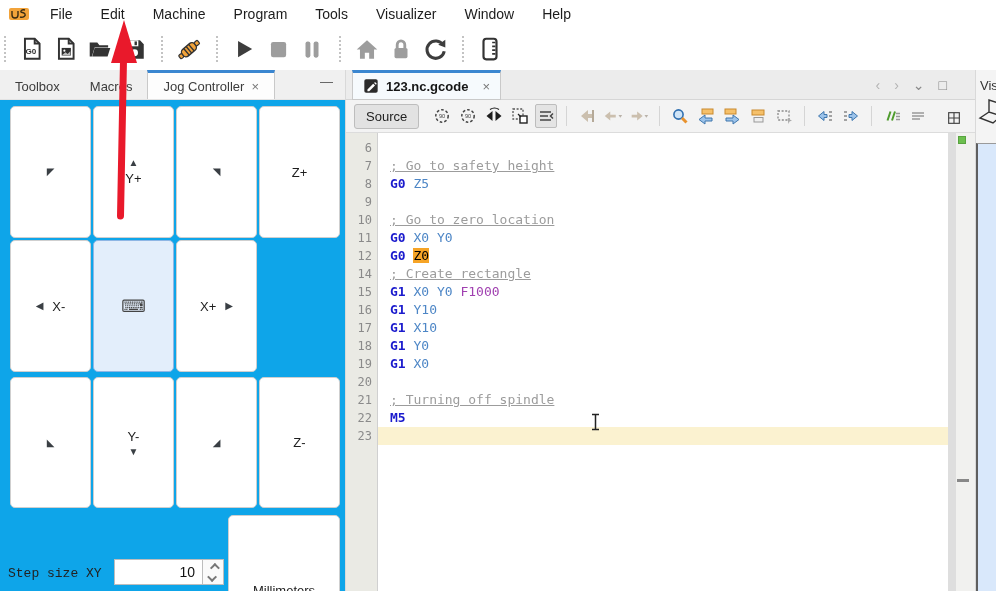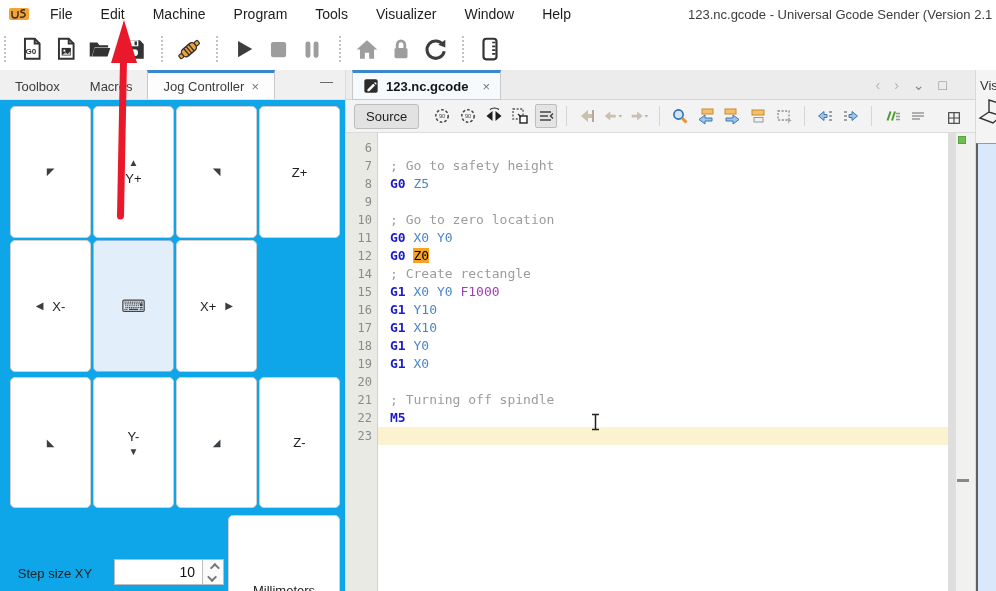--- a/index.html
+++ b/index.html
@@ -41,22 +41,22 @@
   .lp-min { position:absolute; right:12px; top:4px; color:#555; font-size:13px; }
 
   .jog-btn { position:absolute; background:#fff; border:1px solid #cfcfcf; border-radius:5px;
              display:flex; align-items:center; justify-content:center; flex-direction:column;
              font-size:13px; color:#1e1e1e; gap:3px; }
   .jog-btn .arrow { font-size:10px; color:#3a3f44; line-height:1; }
   .jog-row { flex-direction:row; gap:9px; }
   .jog-kb { background:var(--kb_bg); border:1px solid #8fb6e4; }
   .kb-glyph { font-size:17px; color:#444; }
 
-  .step-label { position:absolute; left:0; width:110px; top:496px; text-align:center;
-                font-size:13px; color:#222; }
+  .step-label { position:absolute; left:8px; width:110px; top:496px; text-align:left;
+                font-size:13px; color:#222;font-family:Liberation Mono, monospace; }
   .step-input { position:absolute; left:114px; top:489px; width:89px; height:26px;
                 border:1px solid #bdbdbd; background:#fff; font-size:14px; color:#111;
                 text-align:right; padding-right:7px; font-family:"Liberation Sans",sans-serif; }
   .spinner { position:absolute; left:203px; top:489px; width:21px; height:26px;
              border:1px solid #bdbdbd; border-left:none; background:#fafafa;
              display:flex; flex-direction:column; }
   .spin-btn { flex:1; display:flex; align-items:center; justify-content:center; }
   .chev { width:7px; height:7px; border:solid #777; border-width:2px 2px 0 0; }
   .chev.up { transform:rotate(-45deg) translateY(2px); }
   .chev.dn { transform:rotate(135deg) translateY(2px); }
@@ -92,21 +92,21 @@
                 border-right:1px solid #d0d0d0; }
   .code-lines { position:absolute; left:0; top:6px; width:602px; }
   .code-line { display:flex; height:18px; font-family:"DejaVu Sans Mono", monospace; font-size:13px; }
   .code-line .ln { width:32px; text-align:right; padding-right:6px; color:#8a8a8a;
                    font-size:12px; line-height:18px; flex:none; }
   .code-line .code { flex:1; padding-left:12px; line-height:18px; white-space:pre; }
   .code-line.current .code { background:var(--currentline); }
   .tok-cmd { color:var(--cmd); font-weight:bold; }
   .tok-param { color:var(--param); }
   .tok-feed { color:var(--feed); }
-  .tok-comment { color:var(--comment); }
+  .tok-comment { color:var(--comment);text-decoration:underline; }
   .tok-mark { background:var(--markbg); color:#000000; }
 
   .stripe-a { position:absolute; left:602px; top:0; bottom:0; width:8px; background:#dedede; }
   .stripe-b { position:absolute; left:610px; top:0; bottom:0; width:19px; background:#f1f1ef; }
   .ok-indicator { position:absolute; left:612px; top:3px; width:8px; height:8px;
                   background:var(--indicator); border:1px solid #58a33f; }
   .caret-mark { position:absolute; left:611px; top:346px; width:12px; height:3px; background:#888; }
   .ibeam { position:absolute; left:244px; top:280px; }
 
   
@@ -130,21 +130,20 @@
   <div class="menubar">
     <span class="menu-item">File</span>
     <span class="menu-item">Edit</span>
     <span class="menu-item">Machine</span>
     <span class="menu-item">Program</span>
     <span class="menu-item">Tools</span>
     <span class="menu-item">Visualizer</span>
     <span class="menu-item">Window</span>
     <span class="menu-item">Help</span>
   </div>
-  <span class="win-title">123.nc.gcode - Universal Gcode Sender (Version 2.1</span>
 </div>
 
 <div class="main-toolbar">
   <span class="grip"></span>
 
   <button class="tbtn">
     <svg viewBox="0 0 24 24">
       <path d="M5.5 2.5h9l4.5 4.5v14H5.5z" fill="#fff" stroke="#333" stroke-width="1.8"></path>
       <path d="M14.5 2.5V7H19" fill="none" stroke="#333" stroke-width="1.8"></path>
       <text x="11" y="17" font-size="7.5" font-weight="bold" text-anchor="middle" fill="#333">G0</text>

